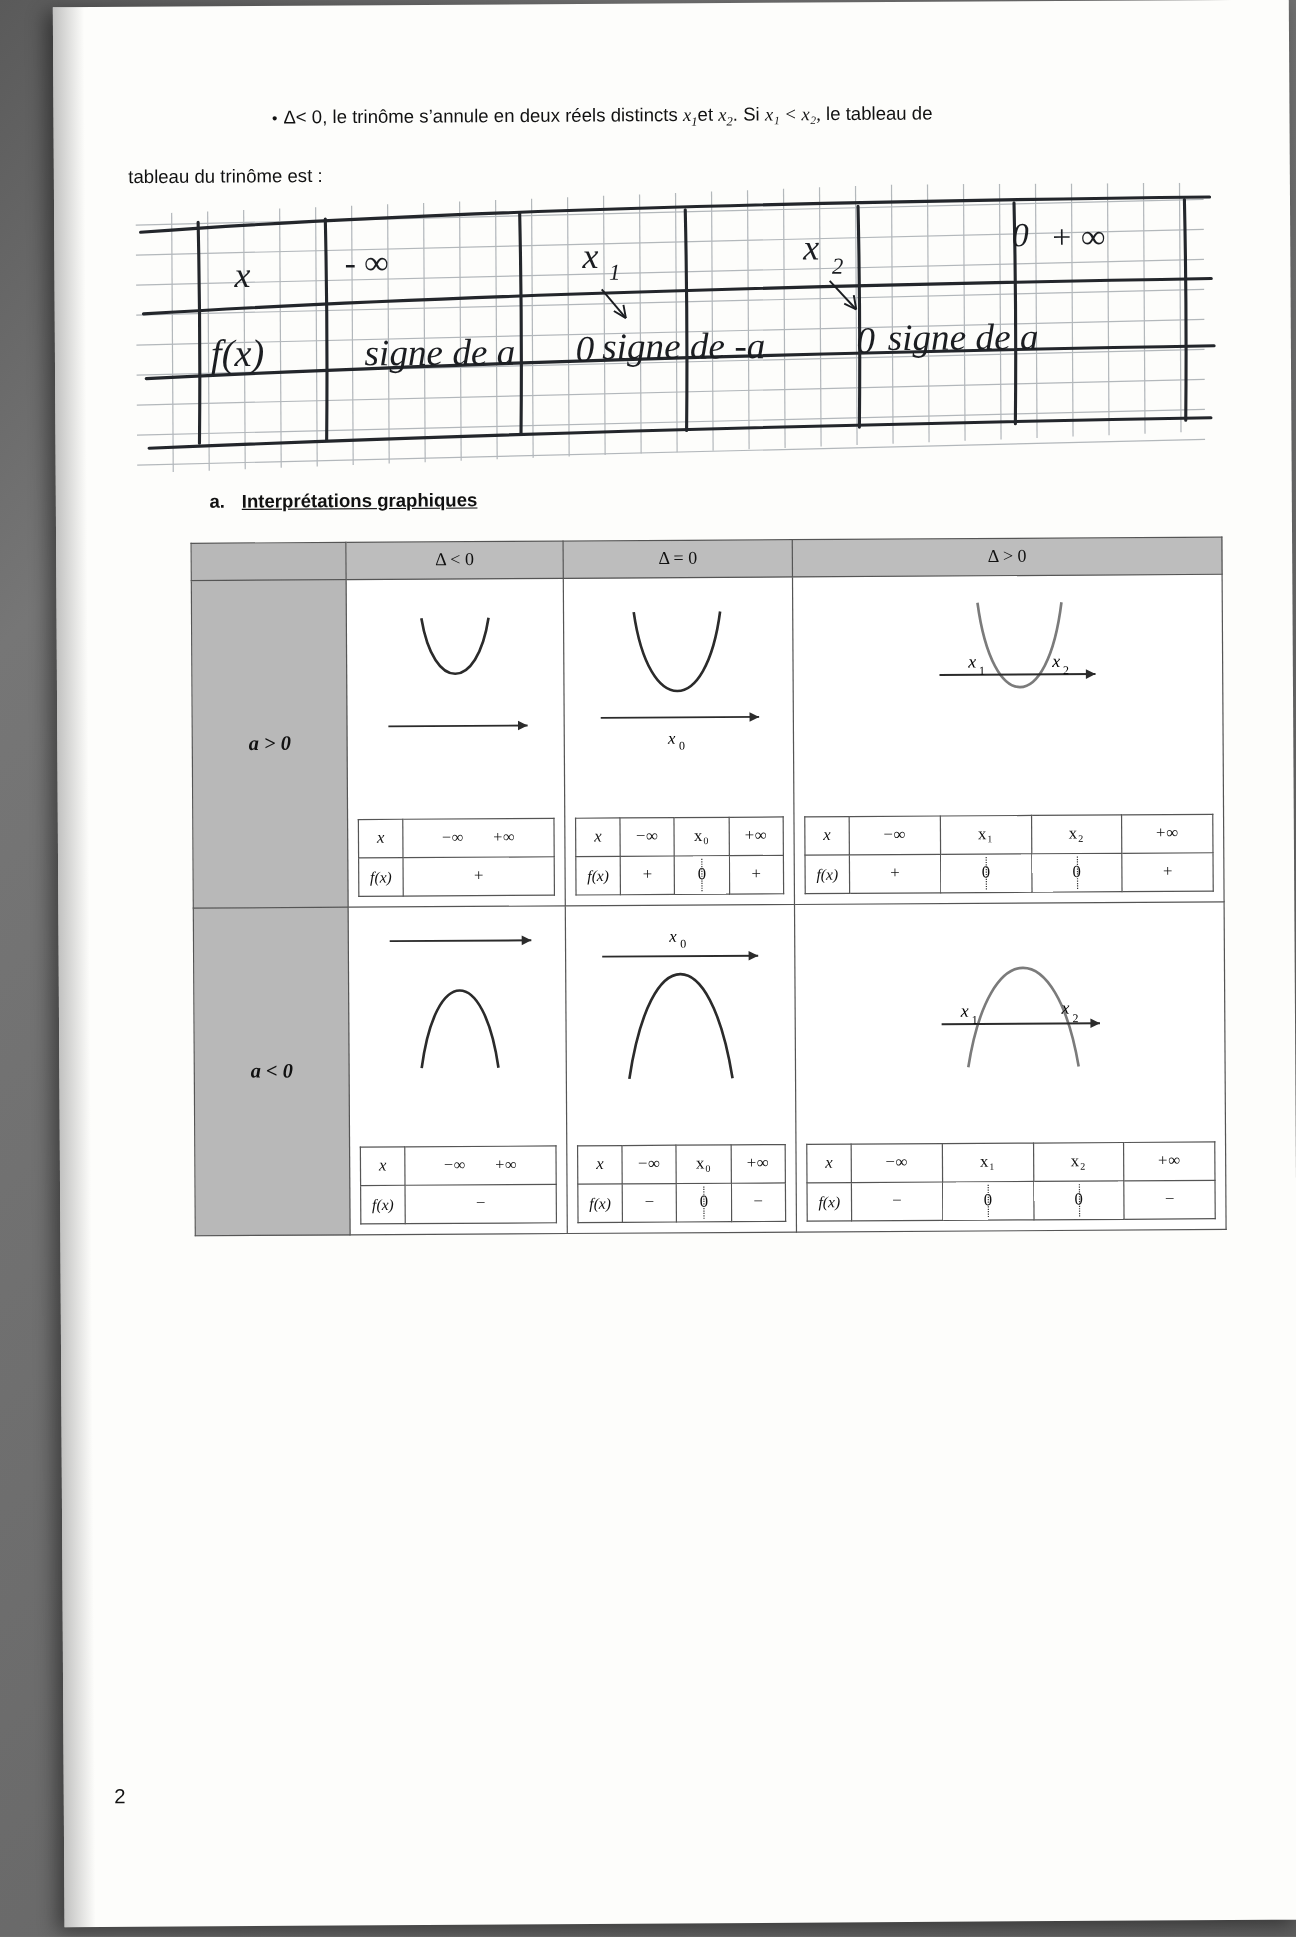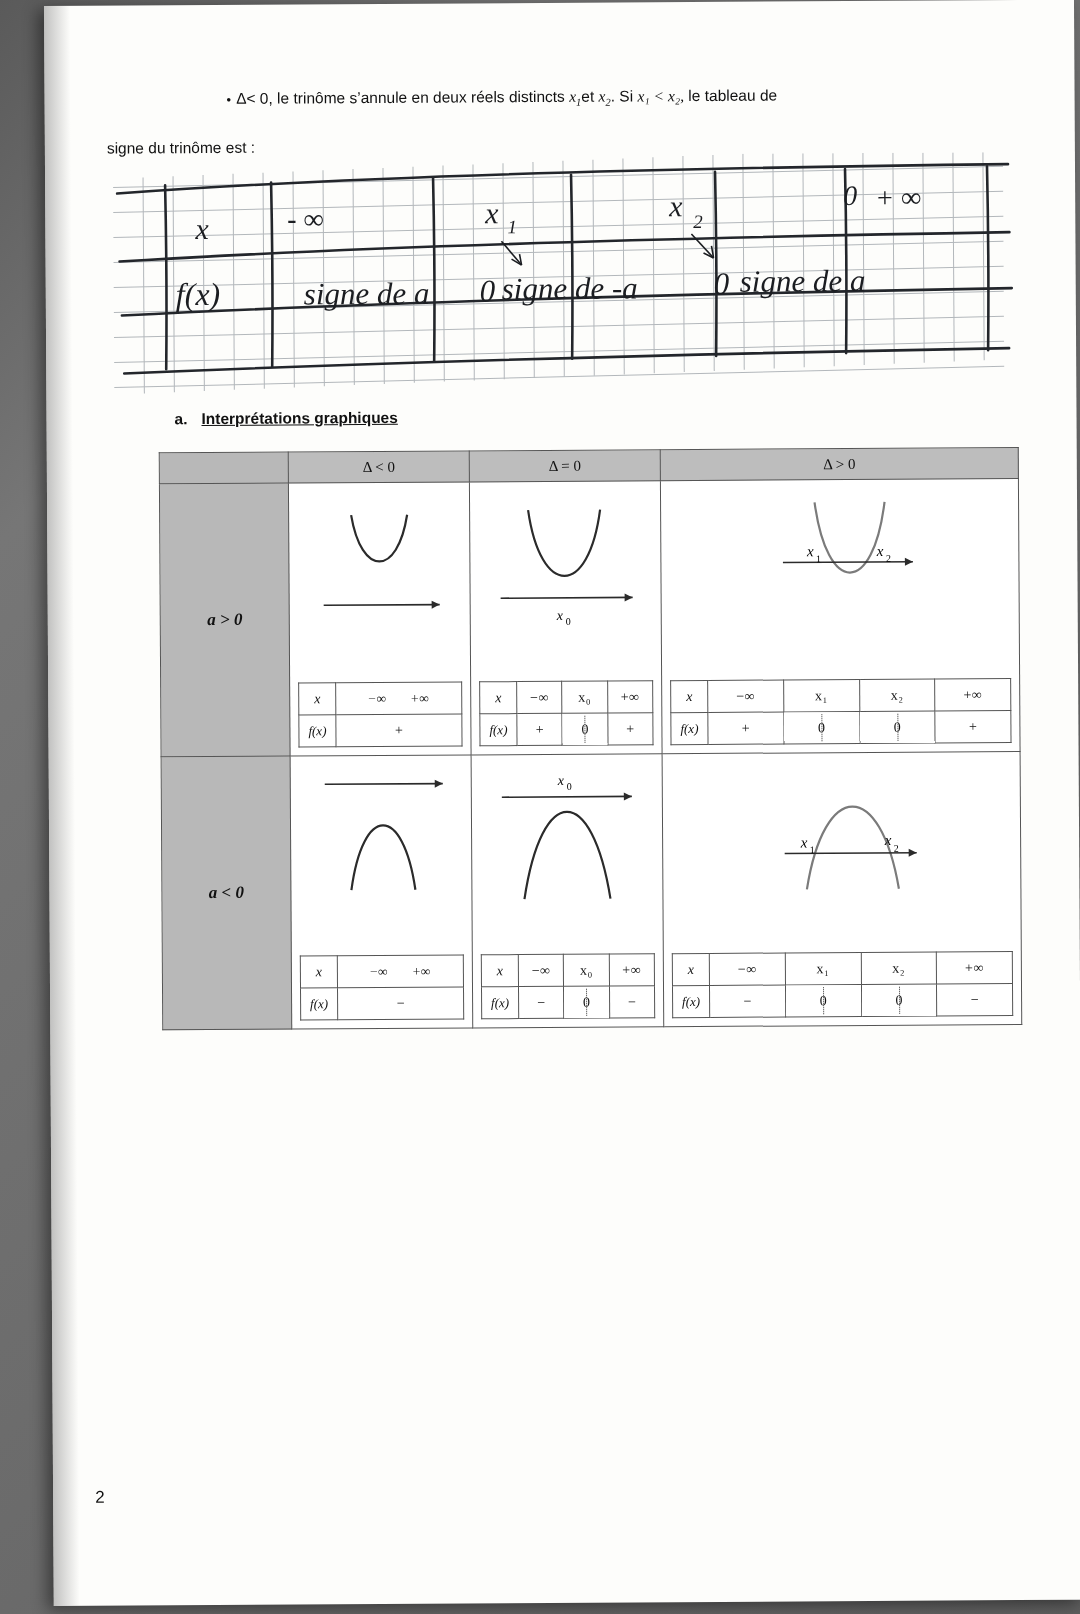--- a/index.html
+++ b/index.html
@@ -159,21 +159,21 @@
   <div id="paper">
     <div class="doc">
 
       <div class="bullet-line">
         <span class="bullet-dot">•</span><span>Δ&lt; 0, le trinôme s’annule en deux réels distincts</span>
         <span class="mi"><span>x</span><span class="sub">1</span></span><span>et</span>
         <span class="mi"><span>x</span><span class="sub">2</span></span><span>. Si</span>
         <span class="mi">x₁ &lt; x₂,</span>
         <span>le tableau de</span>
       </div>
-      <div class="cont-line">signe du trinôme est :</div>
+      <div class="cont-line">tableau du trinôme est :</div>
 
       <div id="hand-block">
         <svg width="920" height="250" viewBox="0 0 920 250" xmlns="http://www.w3.org/2000/svg">
 
           <g stroke="#9aa0a6" stroke-width="1" fill="none" opacity="0.75">
 
             <path d="M10,30 L900,14"></path>
             <path d="M10,55 L900,39"></path>
             <path d="M10,80 L900,64"></path>
             <path d="M10,105 L900,89"></path>

